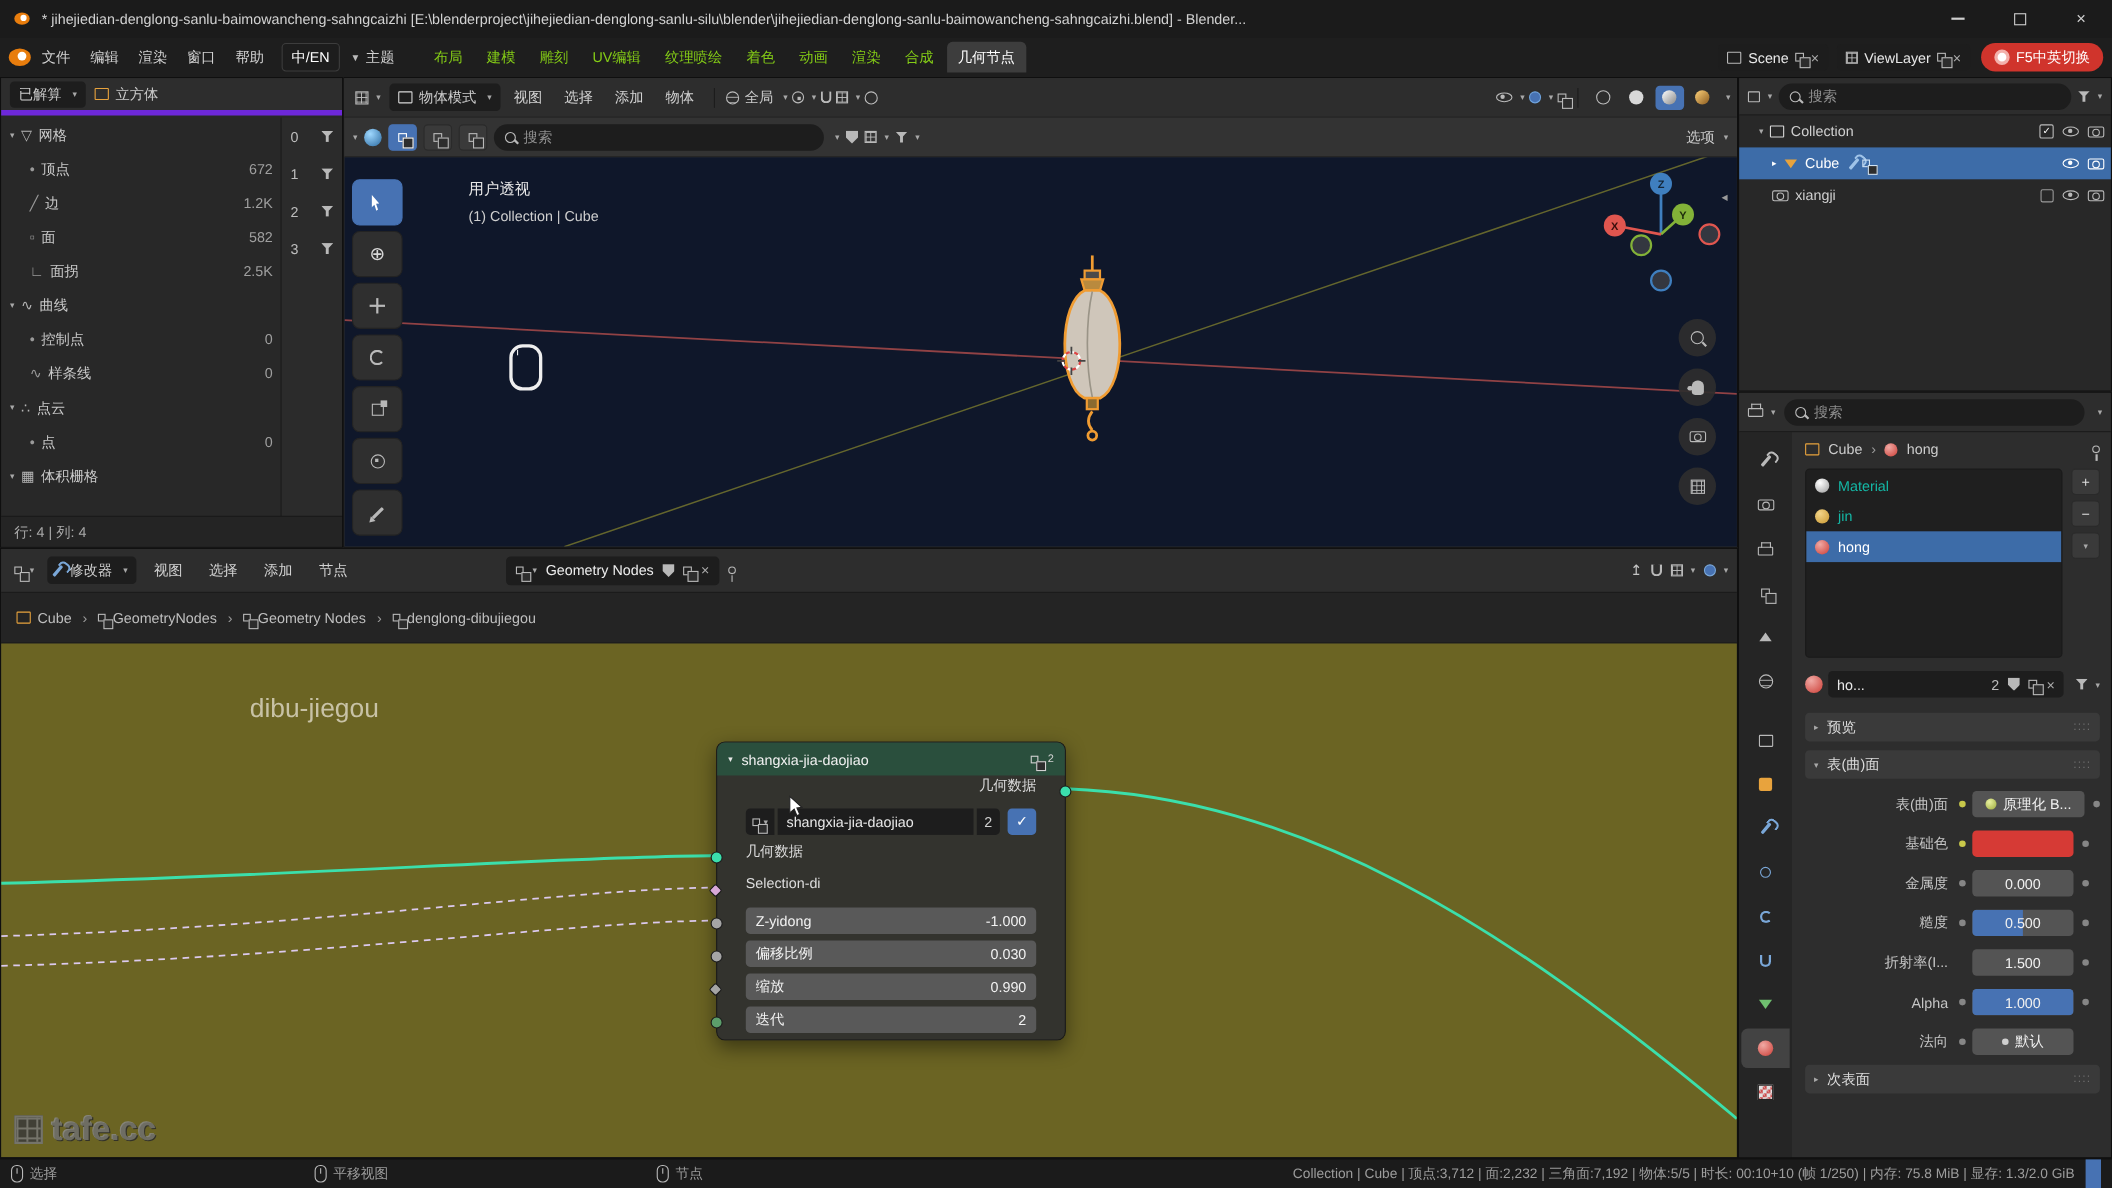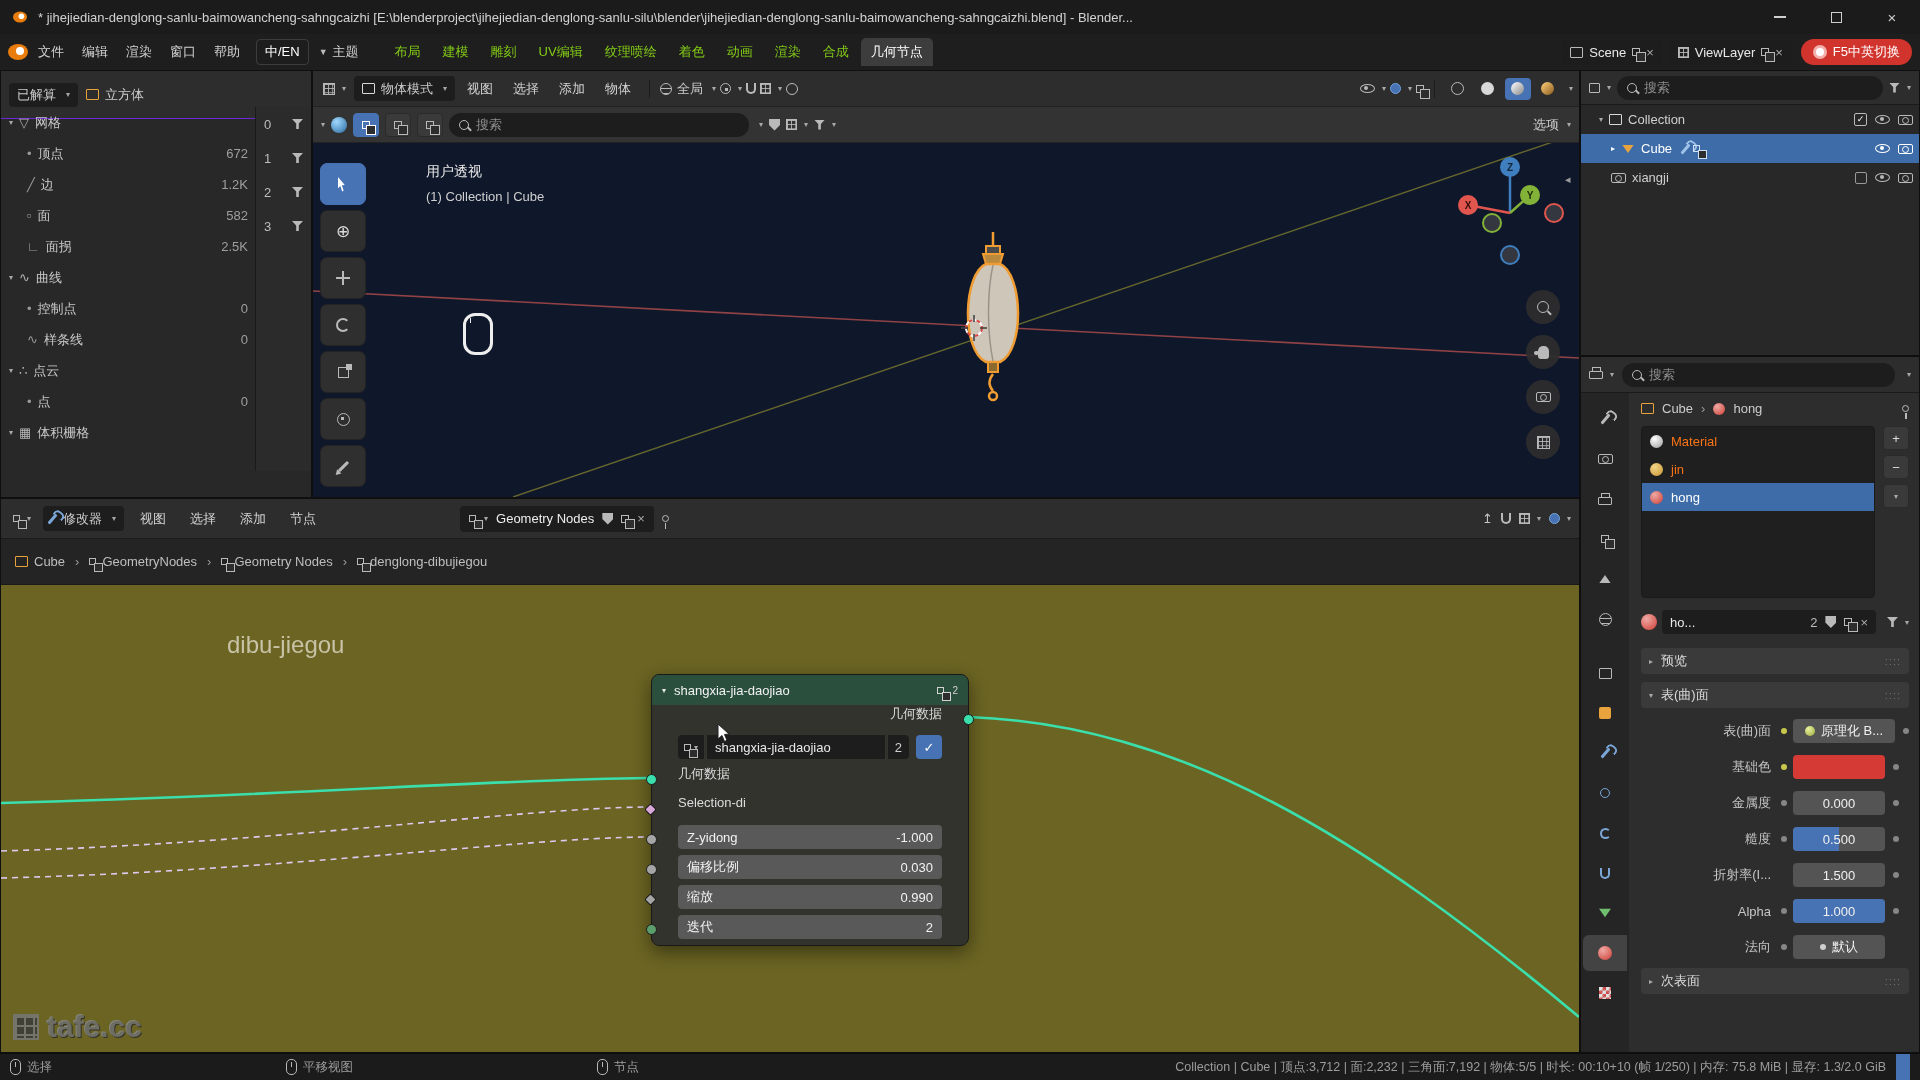--- a/index.html
+++ b/index.html
@@ -60,21 +60,21 @@
 .grip{color:#6f6f6f;font-size:11px;letter-spacing:1px}
 
 .titlebar{left:0;top:0;width:1920px;height:34px;background:#1b1b1b;display:flex;align-items:center;padding:0 0 0 10px}
 .win-btn{width:56px;height:34px;display:flex;align-items:center;justify-content:center;color:#cfcfcf}
 .menubar{left:0;top:34px;width:1920px;height:36px;background:#1e1e1e;display:flex;align-items:center;padding:0 8px;gap:2px}
 .ws-tab{padding:5px 10px;border-radius:5px 5px 0 0;color:#84cc16;white-space:nowrap}
 .ws-tab.active{background:#3d3d3d;color:#fff}
 .blender-logo{width:20px;height:16px;background:#e87d0d;border-radius:50% 50% 50% 50%;position:relative}
 .blender-logo::after{content:"";position:absolute;left:8px;top:3px;width:8px;height:8px;background:#fff;border-radius:50%}
 
-.ss-hdr{height:48px;background:#2d2d2d;display:flex;align-items:center;gap:8px;padding:0 8px;border-bottom:1px solid #6d28d9}
+.ss-hdr{height:34px;background:#2d2d2d;display:flex;align-items:center;gap:8px;padding:0 8px;border-bottom:5px solid #6d28d9}
 .ss-row{display:flex;align-items:center;height:31px;padding:0 8px;gap:6px;color:#c9c9c9}
 .ss-row .val{margin-left:auto;color:#9f9f9f}
 .ss-idx{position:absolute;right:0;top:36px;width:56px;height:364px;background:#2b2b2b;border-left:1px solid #1a1a1a}
 .ss-idx .irow{display:flex;align-items:center;justify-content:space-between;height:34px;padding:0 8px;color:#bdbdbd}
 .ss-foot{position:absolute;left:0;bottom:0;width:100%;height:28px;background:#242424;display:flex;align-items:center;padding:0 12px;color:#a8a8a8;border-top:1px solid #1a1a1a}
 
 .vp-h1{height:36px;background:#2d2d2d;display:flex;align-items:center;gap:4px;padding:0 6px;border-bottom:1px solid #222}
 .vp-h2{height:36px;background:#333333;display:flex;align-items:center;gap:6px;padding:0 8px;border-bottom:1px solid #222}
 .vp-canvas{position:absolute;left:0;top:72px;width:1402px;height:354px;background:#0f172a;overflow:hidden}
 .vp-tools{position:absolute;left:7px;top:20px;display:flex;flex-direction:column;gap:5px}
@@ -95,21 +95,21 @@
 .pr-tab{width:44px;height:36px;display:flex;align-items:center;justify-content:center;border-radius:6px 0 0 6px}
 .pr-tab.active{background:#434343}
 .pr-body{position:absolute;left:48px;top:36px;right:0;bottom:0;background:#2d2d2d;padding:8px 10px 0 12px}
 .sec-hdr{background:#3a3a3a;border-radius:4px;height:26px;display:flex;align-items:center;gap:8px;padding:0 8px;color:#dcdcdc;margin-bottom:8px}
 .prow{display:flex;align-items:center;height:30px;margin-bottom:6px}
 .prow .lbl{width:140px;text-align:right;padding-right:10px;color:#c5c5c5;white-space:nowrap;overflow:hidden;flex:none}
 .pfld{width:92px;height:24px;border-radius:4px;background:#545454;display:flex;align-items:center;justify-content:center;color:#f0f0f0;position:relative;overflow:hidden}
 .pfld .fillb{position:absolute;left:0;top:0;bottom:0;background:#4772b3}
 .pfld span{position:relative}
 .slot-list{background:#1f1f1f;border:1px solid #1a1a1a;border-radius:4px;width:246px;height:172px;overflow:hidden}
-.slot-row{display:flex;align-items:center;gap:8px;height:28px;padding:0 8px;color:#f97316}
+.slot-row{display:flex;align-items:center;gap:8px;height:28px;padding:0 8px;color:#14b8a6}
 .slot-row.selected{background:#3d6ca8;color:#fff}
 .mini-btn{width:26px;height:24px;background:#3a3a3a;border:1px solid #2a2a2a;border-radius:4px;display:flex;align-items:center;justify-content:center;color:#ddd}
 
 .ne-hdr{height:40px;background:#2d2d2d;display:flex;align-items:center;gap:8px;padding:0 8px;border-bottom:1px solid #1a1a1a}
 .ne-crumbs{height:46px;background:#242424;display:flex;align-items:center;gap:10px;padding:0 14px;border-bottom:1px solid #1a1a1a;color:#bfbfbf}
 .ne-canvas{position:absolute;left:0;top:86px;width:1578px;height:467px;background:#6b6423;overflow:hidden}
 .frame-label{position:absolute;font-size:24px;color:#d9d3bd;opacity:.85}
 .node{position:absolute;left:650px;top:89px;width:318px;background:#2f2f2fee;border:1px solid #191919;border-radius:8px;box-shadow:0 6px 18px rgba(0,0,0,.45)}
 .node-head{height:30px;background:#2a4f3d;border-radius:7px 7px 0 0;display:flex;align-items:center;gap:8px;padding:0 10px;color:#f2f2f2}
 .nrow{position:relative;height:30px;display:flex;align-items:flex-start;padding:0 26px;color:#dcdcdc}
@@ -264,20 +264,21 @@
         </div>
       <div class="irow">
           <span>2</span>
           <span class="ic i-funnel"></span>
         </div>
       <div class="irow">
           <span>3</span>
           <span class="ic i-funnel"></span>
         </div>
     </div>
+    <div class="ss-foot">行: 4  |  列: 4</div>
   </div>
 
   <div class="ed" style="left:312px;top:70px;width:1268px;height:428px;background:#3c3c3c">
     <div class="vp-h1">
       <span class="row" style="gap:3px;padding:0 4px">
           <span class="ic i-grid" style="width:12px;height:12px"></span>
           <span class="car">▾</span>
         </span>
       <span class="row" style="gap:6px;background:#1d1d1d;border-radius:4px;height:25px;padding:0 8px">
         <span class="ic i-box" style="color:#d8d8d8"></span>

